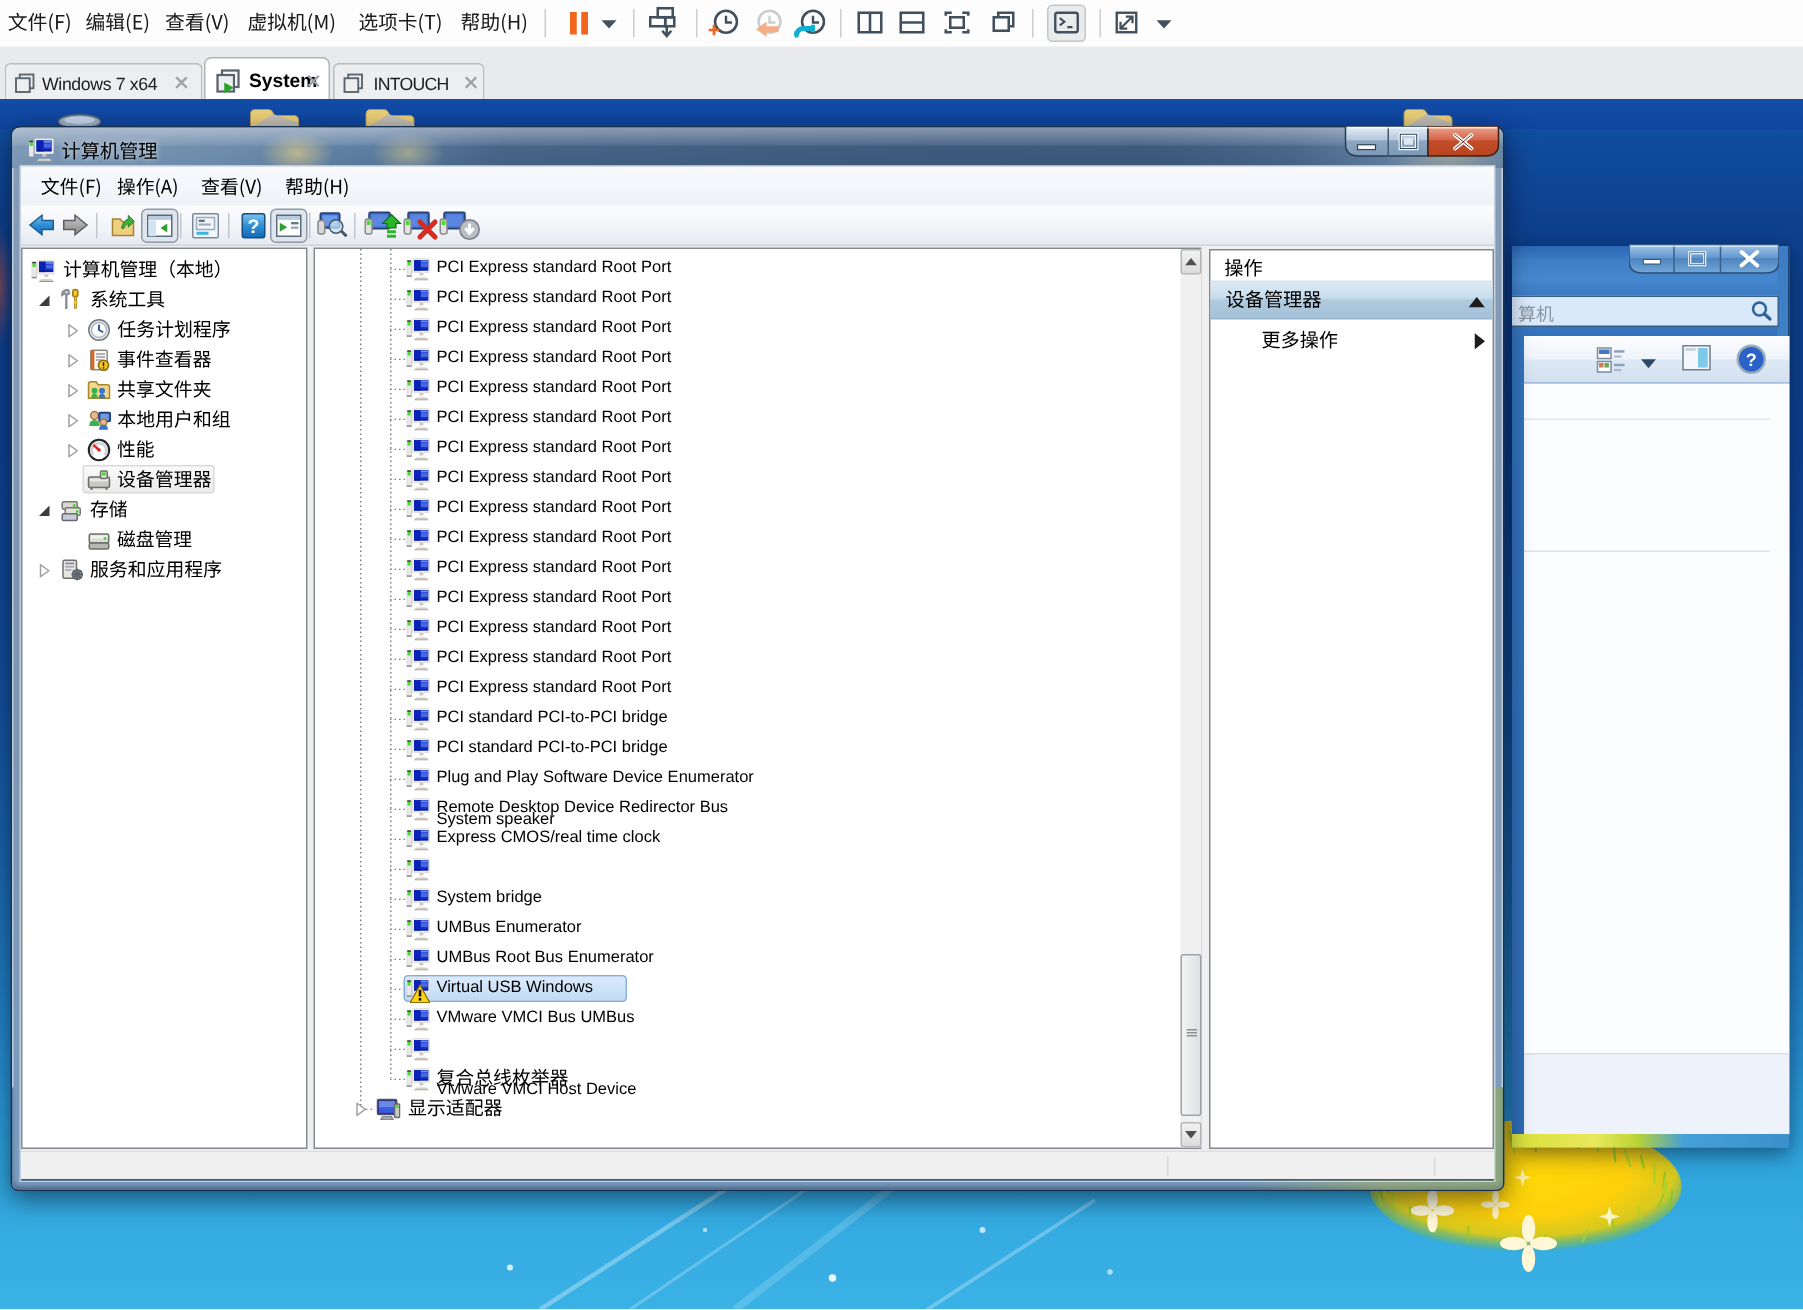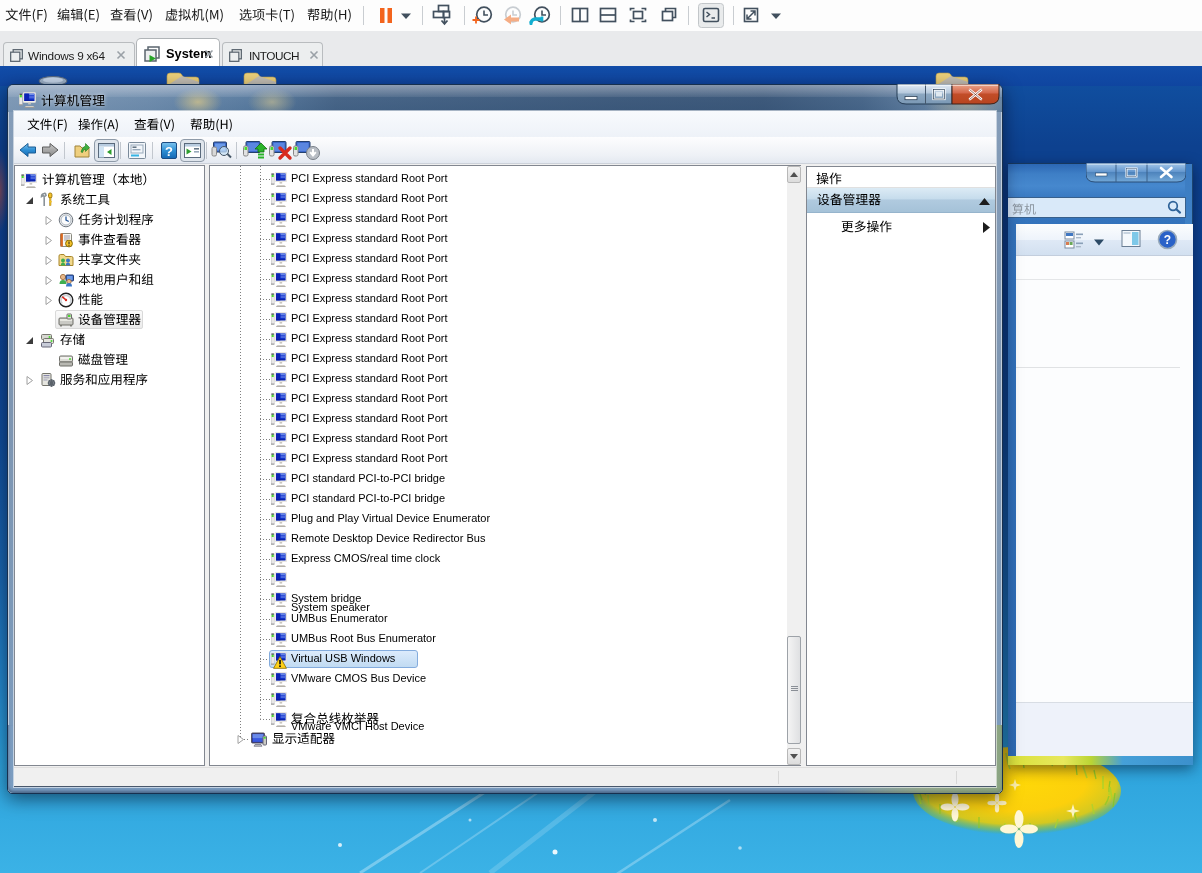--- a/index.html
+++ b/index.html
@@ -147,21 +147,21 @@
 </g>
     </svg>
 <div class="abs" style="left:0;top:31px;width:1202px;height:36px;background:#e9eaec;border-bottom:1px solid #d0d2d4"></div>
 <div class="abs" style="left:3px;top:42px;width:132px;height:25px;background:#eceeef;border:1px solid #b9bcbf;border-bottom:none;border-radius:4px 4px 0 0"></div>
 <div class="abs" style="left:222px;top:42px;width:101px;height:25px;background:#eceeef;border:1px solid #b9bcbf;border-bottom:none;border-radius:4px 4px 0 0"></div>
 <div class="abs" style="left:136px;top:38px;width:84px;height:29px;background:#fff;border:1px solid #b0b4b7;border-bottom:none;border-radius:5px 5px 0 0"></div>
 <svg class="abs" style="left:9px;top:48px" width="15" height="15" viewBox="0 0 18 18">
       <rect x="5" y="2" width="11" height="11" fill="none" stroke="#5a646e" stroke-width="1.5"></rect>
       <rect x="2" y="5" width="11" height="11" fill="#eceeef" stroke="#5a646e" stroke-width="1.5"></rect>
     </svg>
-<div class="en" style="left:28px;top:49px;font-size:11.8px;letter-spacing:-0.25px;color:#1c1c1c">Windows 9 x64</div>
+<div class="en" style="left:28px;top:49px;font-size:11.8px;letter-spacing:-0.25px;color:#1c1c1c">Windows 7 x64</div>
 <svg class="abs" style="left:116px;top:50px" width="10" height="10" viewBox="0 0 10 10">
       <path d="M1.5 1.5 L8.5 8.5 M8.5 1.5 L1.5 8.5" stroke="#9aa1a7" stroke-width="1.6"></path>
     </svg>
 <svg class="abs" style="left:143px;top:45px" width="18" height="18" viewBox="0 0 18 18">
       <rect x="5" y="2" width="11" height="11" fill="none" stroke="#5a646e" stroke-width="1.5"></rect>
       <rect x="2" y="5" width="11" height="11" fill="#eceeef" stroke="#5a646e" stroke-width="1.5"></rect>
       <path d="M6.5 10 L13 13.5 L6.5 17 Z" fill="#27a427"></path>
     </svg>
 <div class="en" style="left:166px;top:46px;font-size:12.8px;letter-spacing:0;font-weight:bold;color:#000">System</div>
 <svg class="abs" style="left:204px;top:49px" width="10" height="10" viewBox="0 0 10 10">
@@ -845,42 +845,42 @@
 <svg class="abs" style="left:271px;top:491px" width="16" height="16" viewBox="0 0 16 16">
       <use href="#devico"></use>
     </svg>
 <div class="en" style="left:291px;top:492px">PCI standard PCI-to-PCI bridge</div>
 <svg class="abs" style="left:260px;top:519px" width="13" height="1" viewBox="0 0 13 1">
       <path d="M0 0.5 L13 0.5" stroke="#808080" stroke-dasharray="1 2"></path>
     </svg>
 <svg class="abs" style="left:271px;top:511px" width="16" height="16" viewBox="0 0 16 16">
       <use href="#devico"></use>
     </svg>
-<div class="en" style="left:291px;top:512px">Plug and Play Virtual Device Enumerator</div>
+<div class="en" style="left:291px;top:512px">Plug and Play Software Device Enumerator</div>
 <svg class="abs" style="left:260px;top:539px" width="13" height="1" viewBox="0 0 13 1">
       <path d="M0 0.5 L13 0.5" stroke="#808080" stroke-dasharray="1 2"></path>
     </svg>
 <svg class="abs" style="left:271px;top:531px" width="16" height="16" viewBox="0 0 16 16">
       <use href="#devico"></use>
     </svg>
 <div class="en" style="left:291px;top:532px">Remote Desktop Device Redirector Bus</div>
 <svg class="abs" style="left:260px;top:559px" width="13" height="1" viewBox="0 0 13 1">
       <path d="M0 0.5 L13 0.5" stroke="#808080" stroke-dasharray="1 2"></path>
     </svg>
 <svg class="abs" style="left:271px;top:551px" width="16" height="16" viewBox="0 0 16 16">
       <use href="#devico"></use>
     </svg>
 <div class="en" style="left:291px;top:552px">Express CMOS/real time clock</div>
 <svg class="abs" style="left:260px;top:579px" width="13" height="1" viewBox="0 0 13 1">
       <path d="M0 0.5 L13 0.5" stroke="#808080" stroke-dasharray="1 2"></path>
     </svg>
 <svg class="abs" style="left:271px;top:571px" width="16" height="16" viewBox="0 0 16 16">
       <use href="#devico"></use>
     </svg>
-<div class="en" style="left:291px;top:601px">System speaker</div>
+<div class="en" style="left:291px;top:540px">System speaker</div>
 <svg class="abs" style="left:260px;top:599px" width="13" height="1" viewBox="0 0 13 1">
       <path d="M0 0.5 L13 0.5" stroke="#808080" stroke-dasharray="1 2"></path>
     </svg>
 <svg class="abs" style="left:271px;top:591px" width="16" height="16" viewBox="0 0 16 16">
       <use href="#devico"></use>
     </svg>
 <div class="en" style="left:291px;top:592px">System bridge</div>
 <svg class="abs" style="left:260px;top:619px" width="13" height="1" viewBox="0 0 13 1">
       <path d="M0 0.5 L13 0.5" stroke="#808080" stroke-dasharray="1 2"></path>
     </svg>
@@ -905,21 +905,21 @@
 <svg class="abs" style="left:273px;top:656px" width="14" height="13" viewBox="0 0 10 10" preserveAspectRatio="none">
       <use href="#warnov"></use>
     </svg>
 <div class="en" style="left:291px;top:652px">Virtual USB Windows</div>
 <svg class="abs" style="left:260px;top:679px" width="13" height="1" viewBox="0 0 13 1">
       <path d="M0 0.5 L13 0.5" stroke="#808080" stroke-dasharray="1 2"></path>
     </svg>
 <svg class="abs" style="left:271px;top:671px" width="16" height="16" viewBox="0 0 16 16">
       <use href="#devico"></use>
     </svg>
-<div class="en" style="left:291px;top:672px">VMware CMOS Bus Device</div>
+<div class="en" style="left:291px;top:672px">VMware VMCI Bus UMBus</div>
 <svg class="abs" style="left:260px;top:699px" width="13" height="1" viewBox="0 0 13 1">
       <path d="M0 0.5 L13 0.5" stroke="#808080" stroke-dasharray="1 2"></path>
     </svg>
 <svg class="abs" style="left:271px;top:691px" width="16" height="16" viewBox="0 0 16 16">
       <use href="#devico"></use>
     </svg>
 <div class="en" style="left:291px;top:720px">VMware VMCI Host Device</div>
 <svg class="abs" style="left:260px;top:719px" width="13" height="1" viewBox="0 0 13 1">
       <path d="M0 0.5 L13 0.5" stroke="#808080" stroke-dasharray="1 2"></path>
     </svg>

